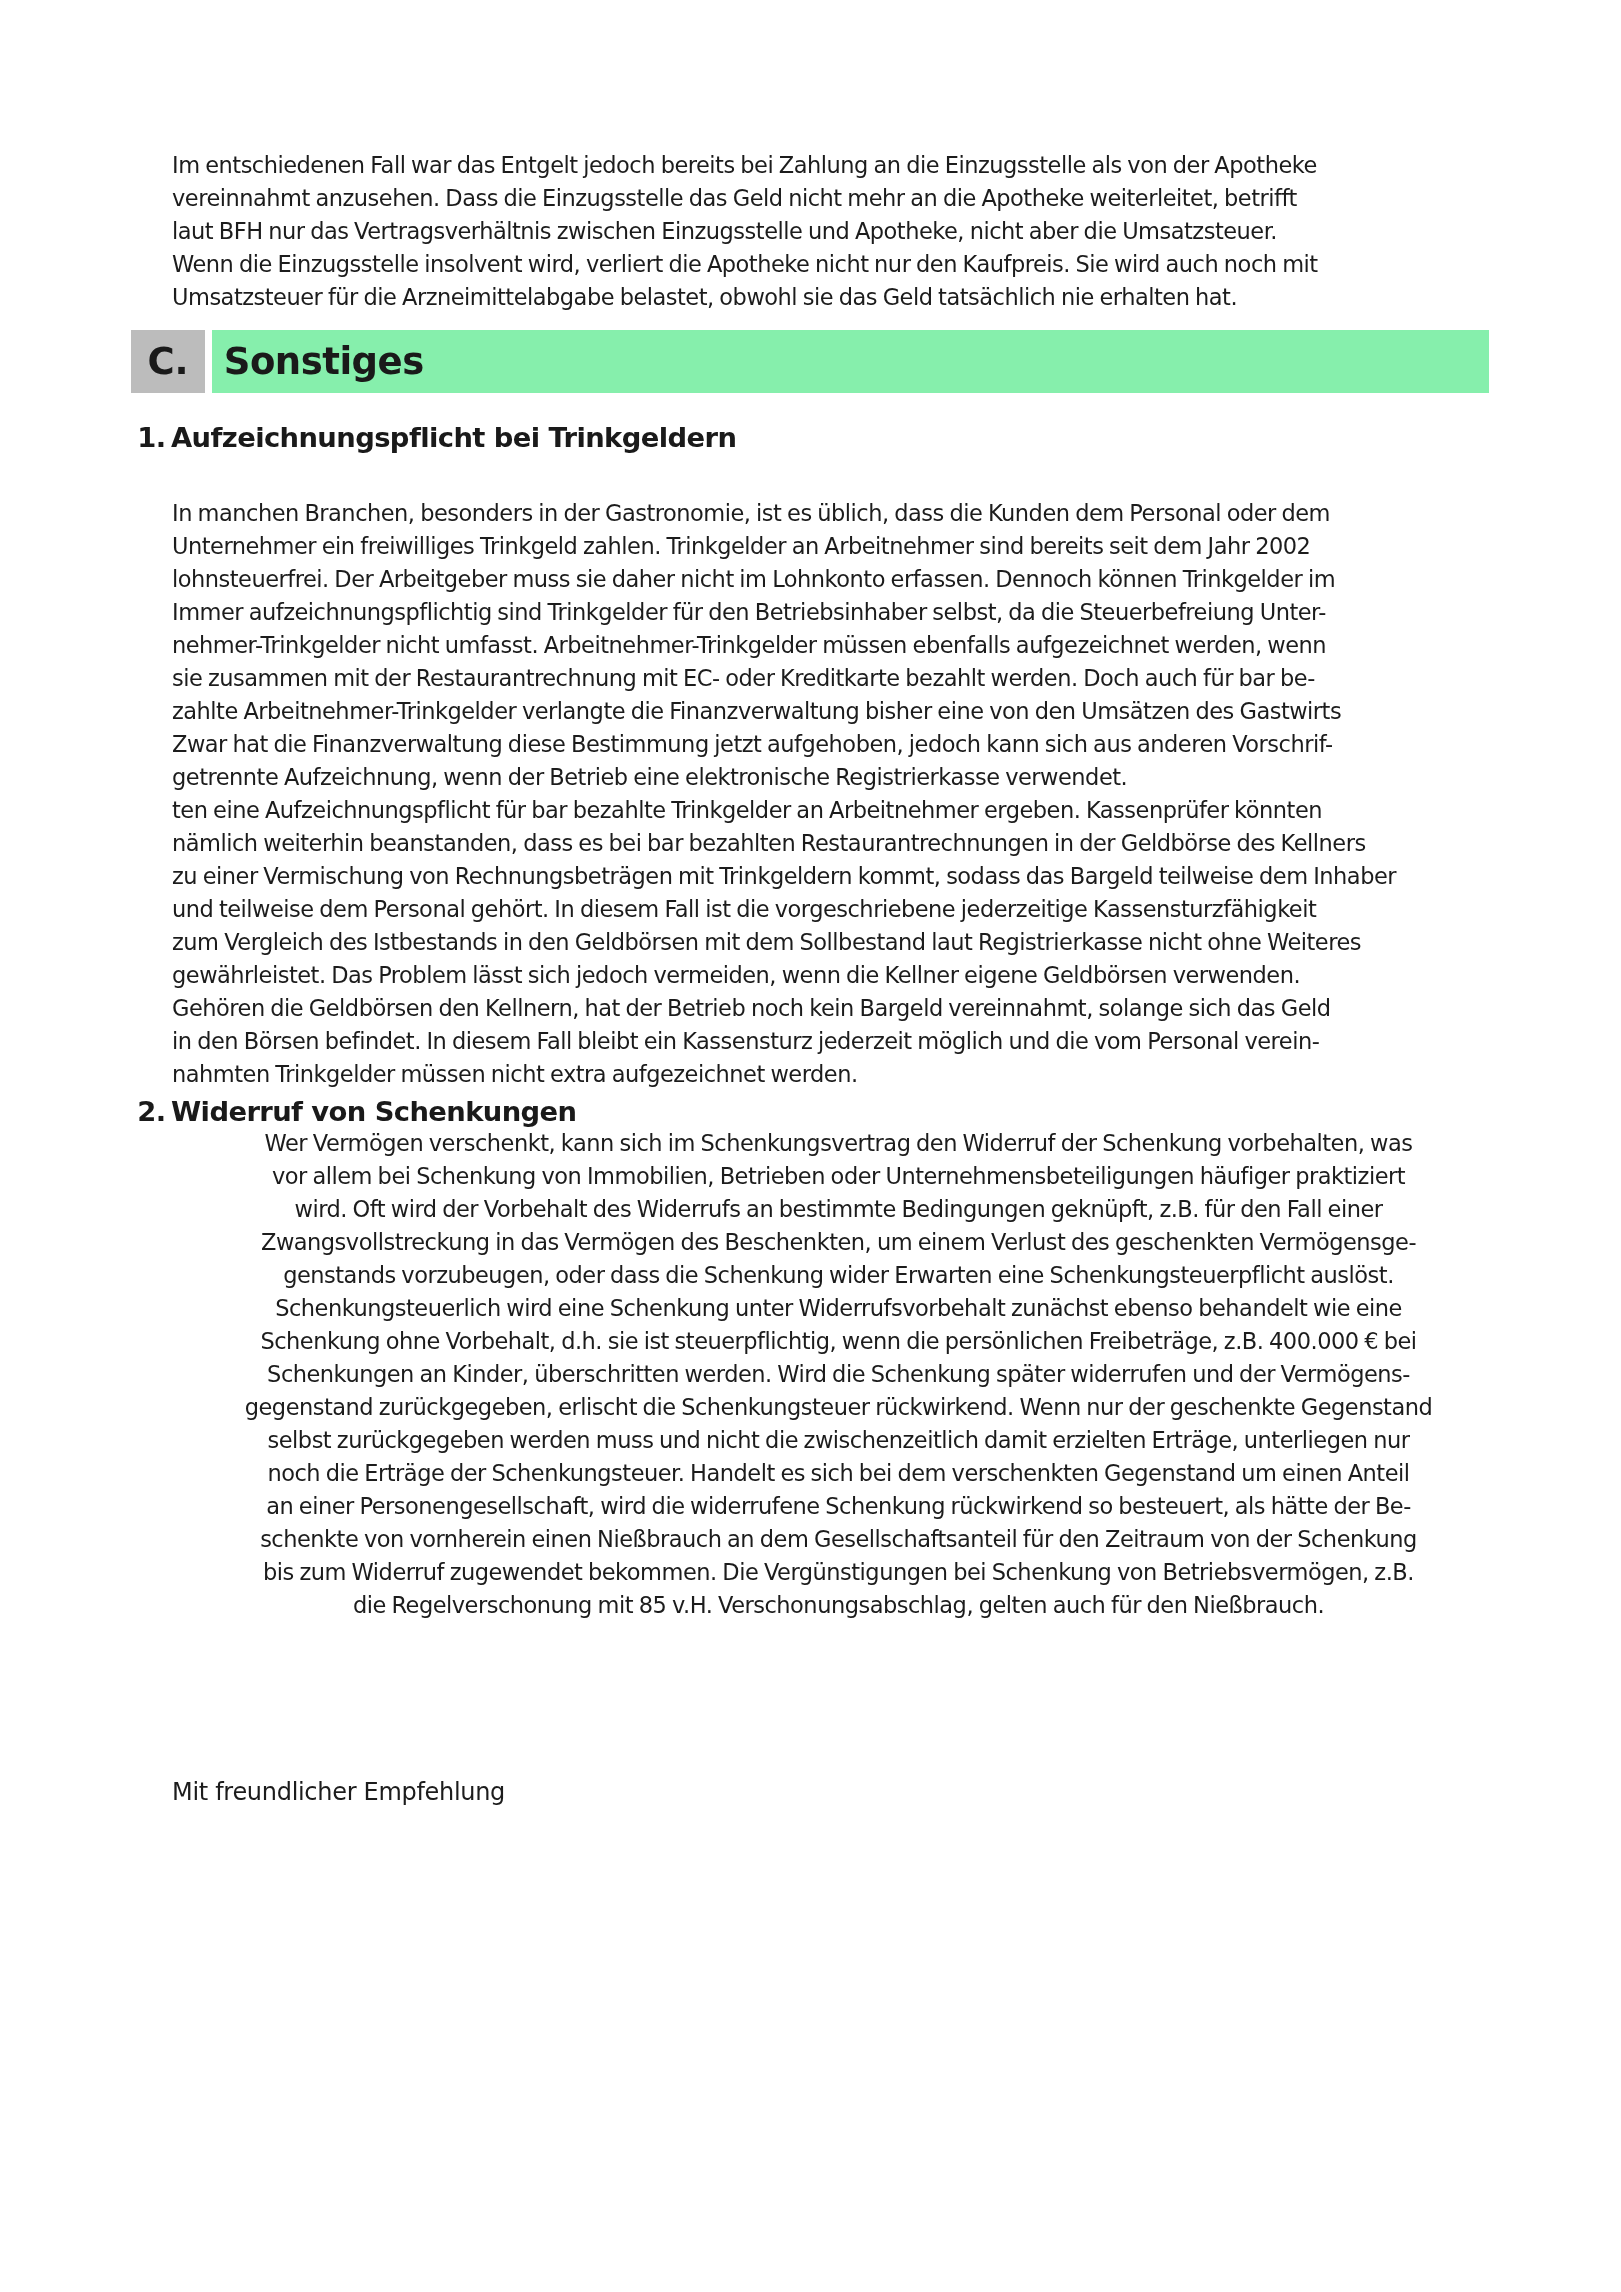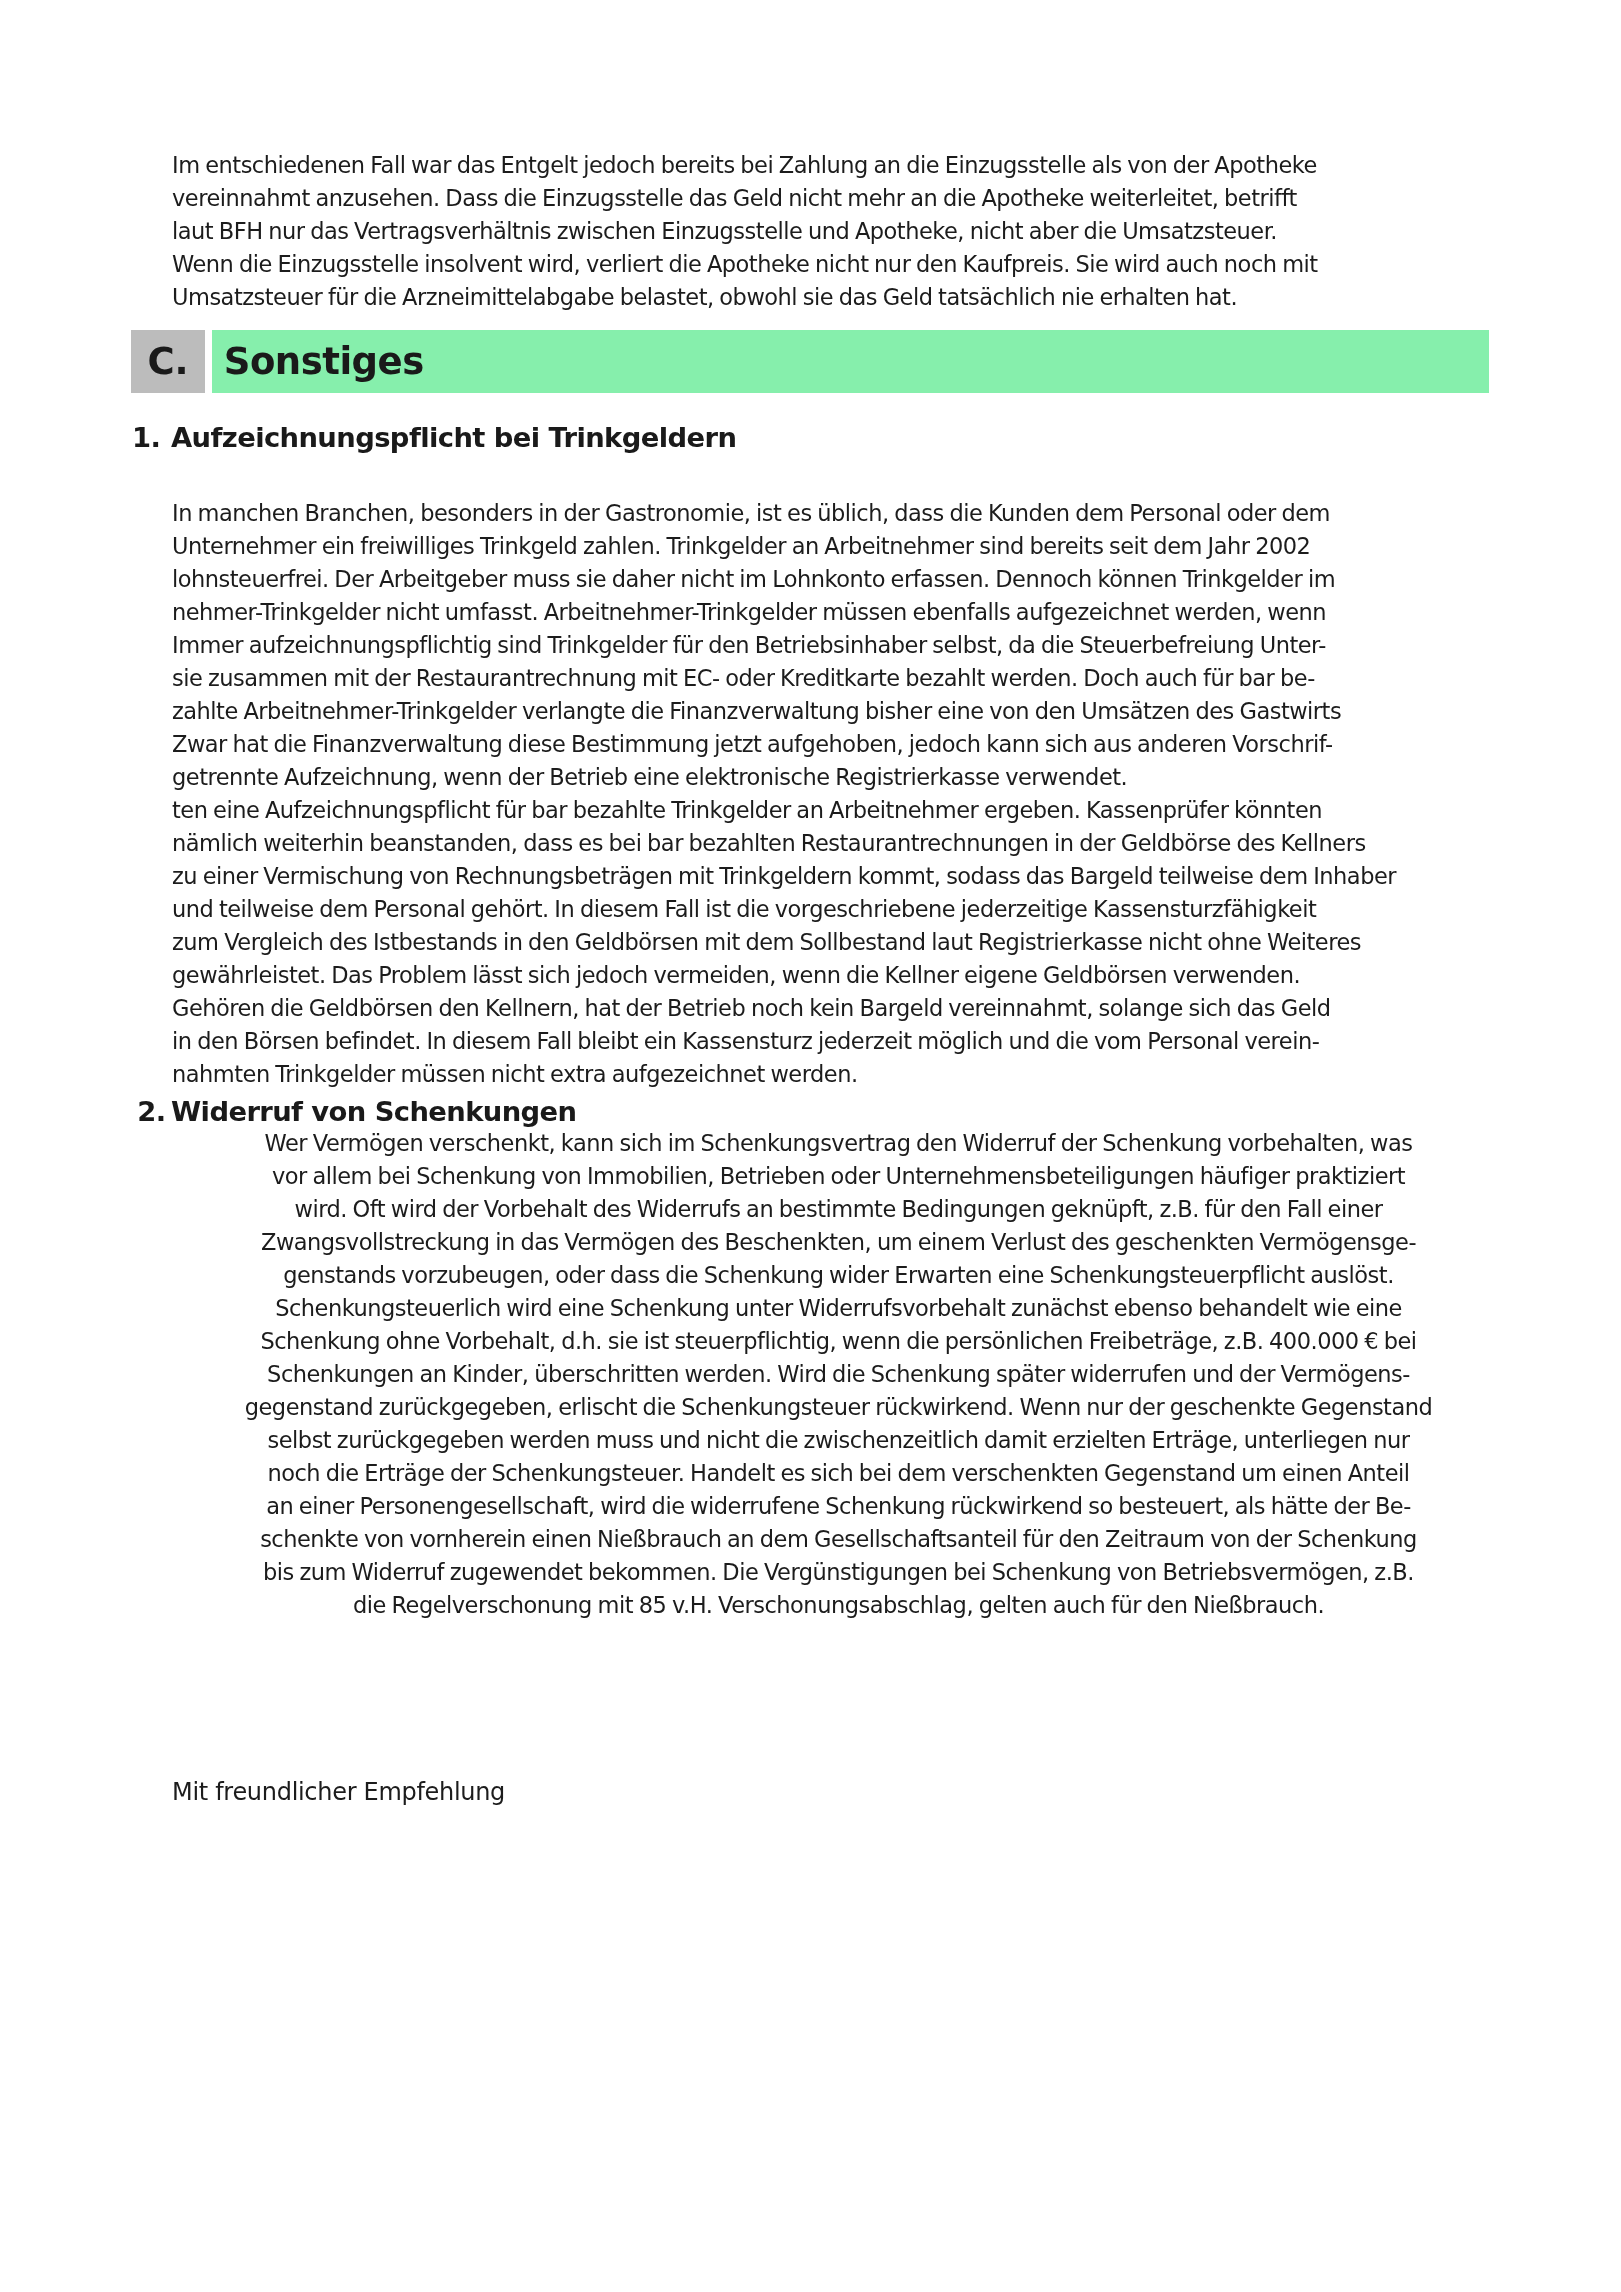--- a/index.html
+++ b/index.html
@@ -12,21 +12,21 @@
     #intro { top: 149px; }
     .section-bar { position: absolute; top: 330px; height: 63px; left: 131px; width: 1358px; }
     .section-letter { position: absolute; left: 0; top: 0; width: 74px; height: 63px; background: #bcbcbc;
                       font-size: 37px; font-weight: bold; line-height: 63px; text-align: center; color: #1a1a1a; }
     .section-title { position: absolute; left: 81px; top: 0; right: 0; height: 63px; background: #86efac;
                      font-size: 37px; font-weight: bold; line-height: 63px; padding-left: 11.8px; color: #1a1a1a;
                      letter-spacing: -0.5px; }
     .subhead { position: absolute; left: 132px; font-size: 27.4px; font-weight: bold; line-height: 33px;
                color: #1a1a1a; letter-spacing: -0.6px; white-space: nowrap; }
     .subhead .num { display: inline-block; width: 39px; }
-    #sub1 { top: 421px; }
+    #sub1 { top: 421px; text-align: center; }
     #sub1-body { top: 454px; margin-top: 43px; }
     #sub2 { top: 1095px; text-align: center; }
     #sub2-body { top: 1127px; text-align: center; }
     #closing { position: absolute; left: 172px; top: 1776px; font-size: 24px; line-height: 32px; letter-spacing: -0.3px; }
   </style>
 </head>
 <body>
 
 <div class="page">
 
@@ -43,22 +43,22 @@
     <div class="section-title">Sonstiges</div>
   </div>
 
   <div id="sub1" class="subhead">
     <span class="num">1.</span><span>Aufzeichnungspflicht bei Trinkgeldern</span>
   </div>
   <div id="sub1-body" class="para">
     <span class="ln">In manchen Branchen, besonders in der Gastronomie, ist es üblich, dass die Kunden dem Personal oder dem</span>
     <span class="ln">Unternehmer ein freiwilliges Trinkgeld zahlen. Trinkgelder an Arbeitnehmer sind bereits seit dem Jahr 2002</span>
     <span class="ln">lohnsteuerfrei. Der Arbeitgeber muss sie daher nicht im Lohnkonto erfassen. Dennoch können Trinkgelder im</span>
+    <span class="ln">Immer aufzeichnungspflichtig sind Trinkgelder für den Betriebsinhaber selbst, da die Steuerbefreiung Unter-</span>
     <span class="ln">nehmer-Trinkgelder nicht umfasst. Arbeitnehmer-Trinkgelder müssen ebenfalls aufgezeichnet werden, wenn</span>
-    <span class="ln">Immer aufzeichnungspflichtig sind Trinkgelder für den Betriebsinhaber selbst, da die Steuerbefreiung Unter-</span>
     <span class="ln">sie zusammen mit der Restaurantrechnung mit EC- oder Kreditkarte bezahlt werden. Doch auch für bar be-</span>
     <span class="ln">zahlte Arbeitnehmer-Trinkgelder verlangte die Finanzverwaltung bisher eine von den Umsätzen des Gastwirts</span>
     <span class="ln">Zwar hat die Finanzverwaltung diese Bestimmung jetzt aufgehoben, jedoch kann sich aus anderen Vorschrif-</span>
     <span class="ln">getrennte Aufzeichnung, wenn der Betrieb eine elektronische Registrierkasse verwendet.</span>
     <span class="ln">ten eine Aufzeichnungspflicht für bar bezahlte Trinkgelder an Arbeitnehmer ergeben. Kassenprüfer könnten</span>
     <span class="ln">nämlich weiterhin beanstanden, dass es bei bar bezahlten Restaurantrechnungen in der Geldbörse des Kellners</span>
     <span class="ln">zu einer Vermischung von Rechnungsbeträgen mit Trinkgeldern kommt, sodass das Bargeld teilweise dem Inhaber</span>
     <span class="ln">und teilweise dem Personal gehört. In diesem Fall ist die vorgeschriebene jederzeitige Kassensturzfähigkeit</span>
     <span class="ln">zum Vergleich des Istbestands in den Geldbörsen mit dem Sollbestand laut Registrierkasse nicht ohne Weiteres</span>
     <span class="ln">gewährleistet. Das Problem lässt sich jedoch vermeiden, wenn die Kellner eigene Geldbörsen verwenden.</span>

